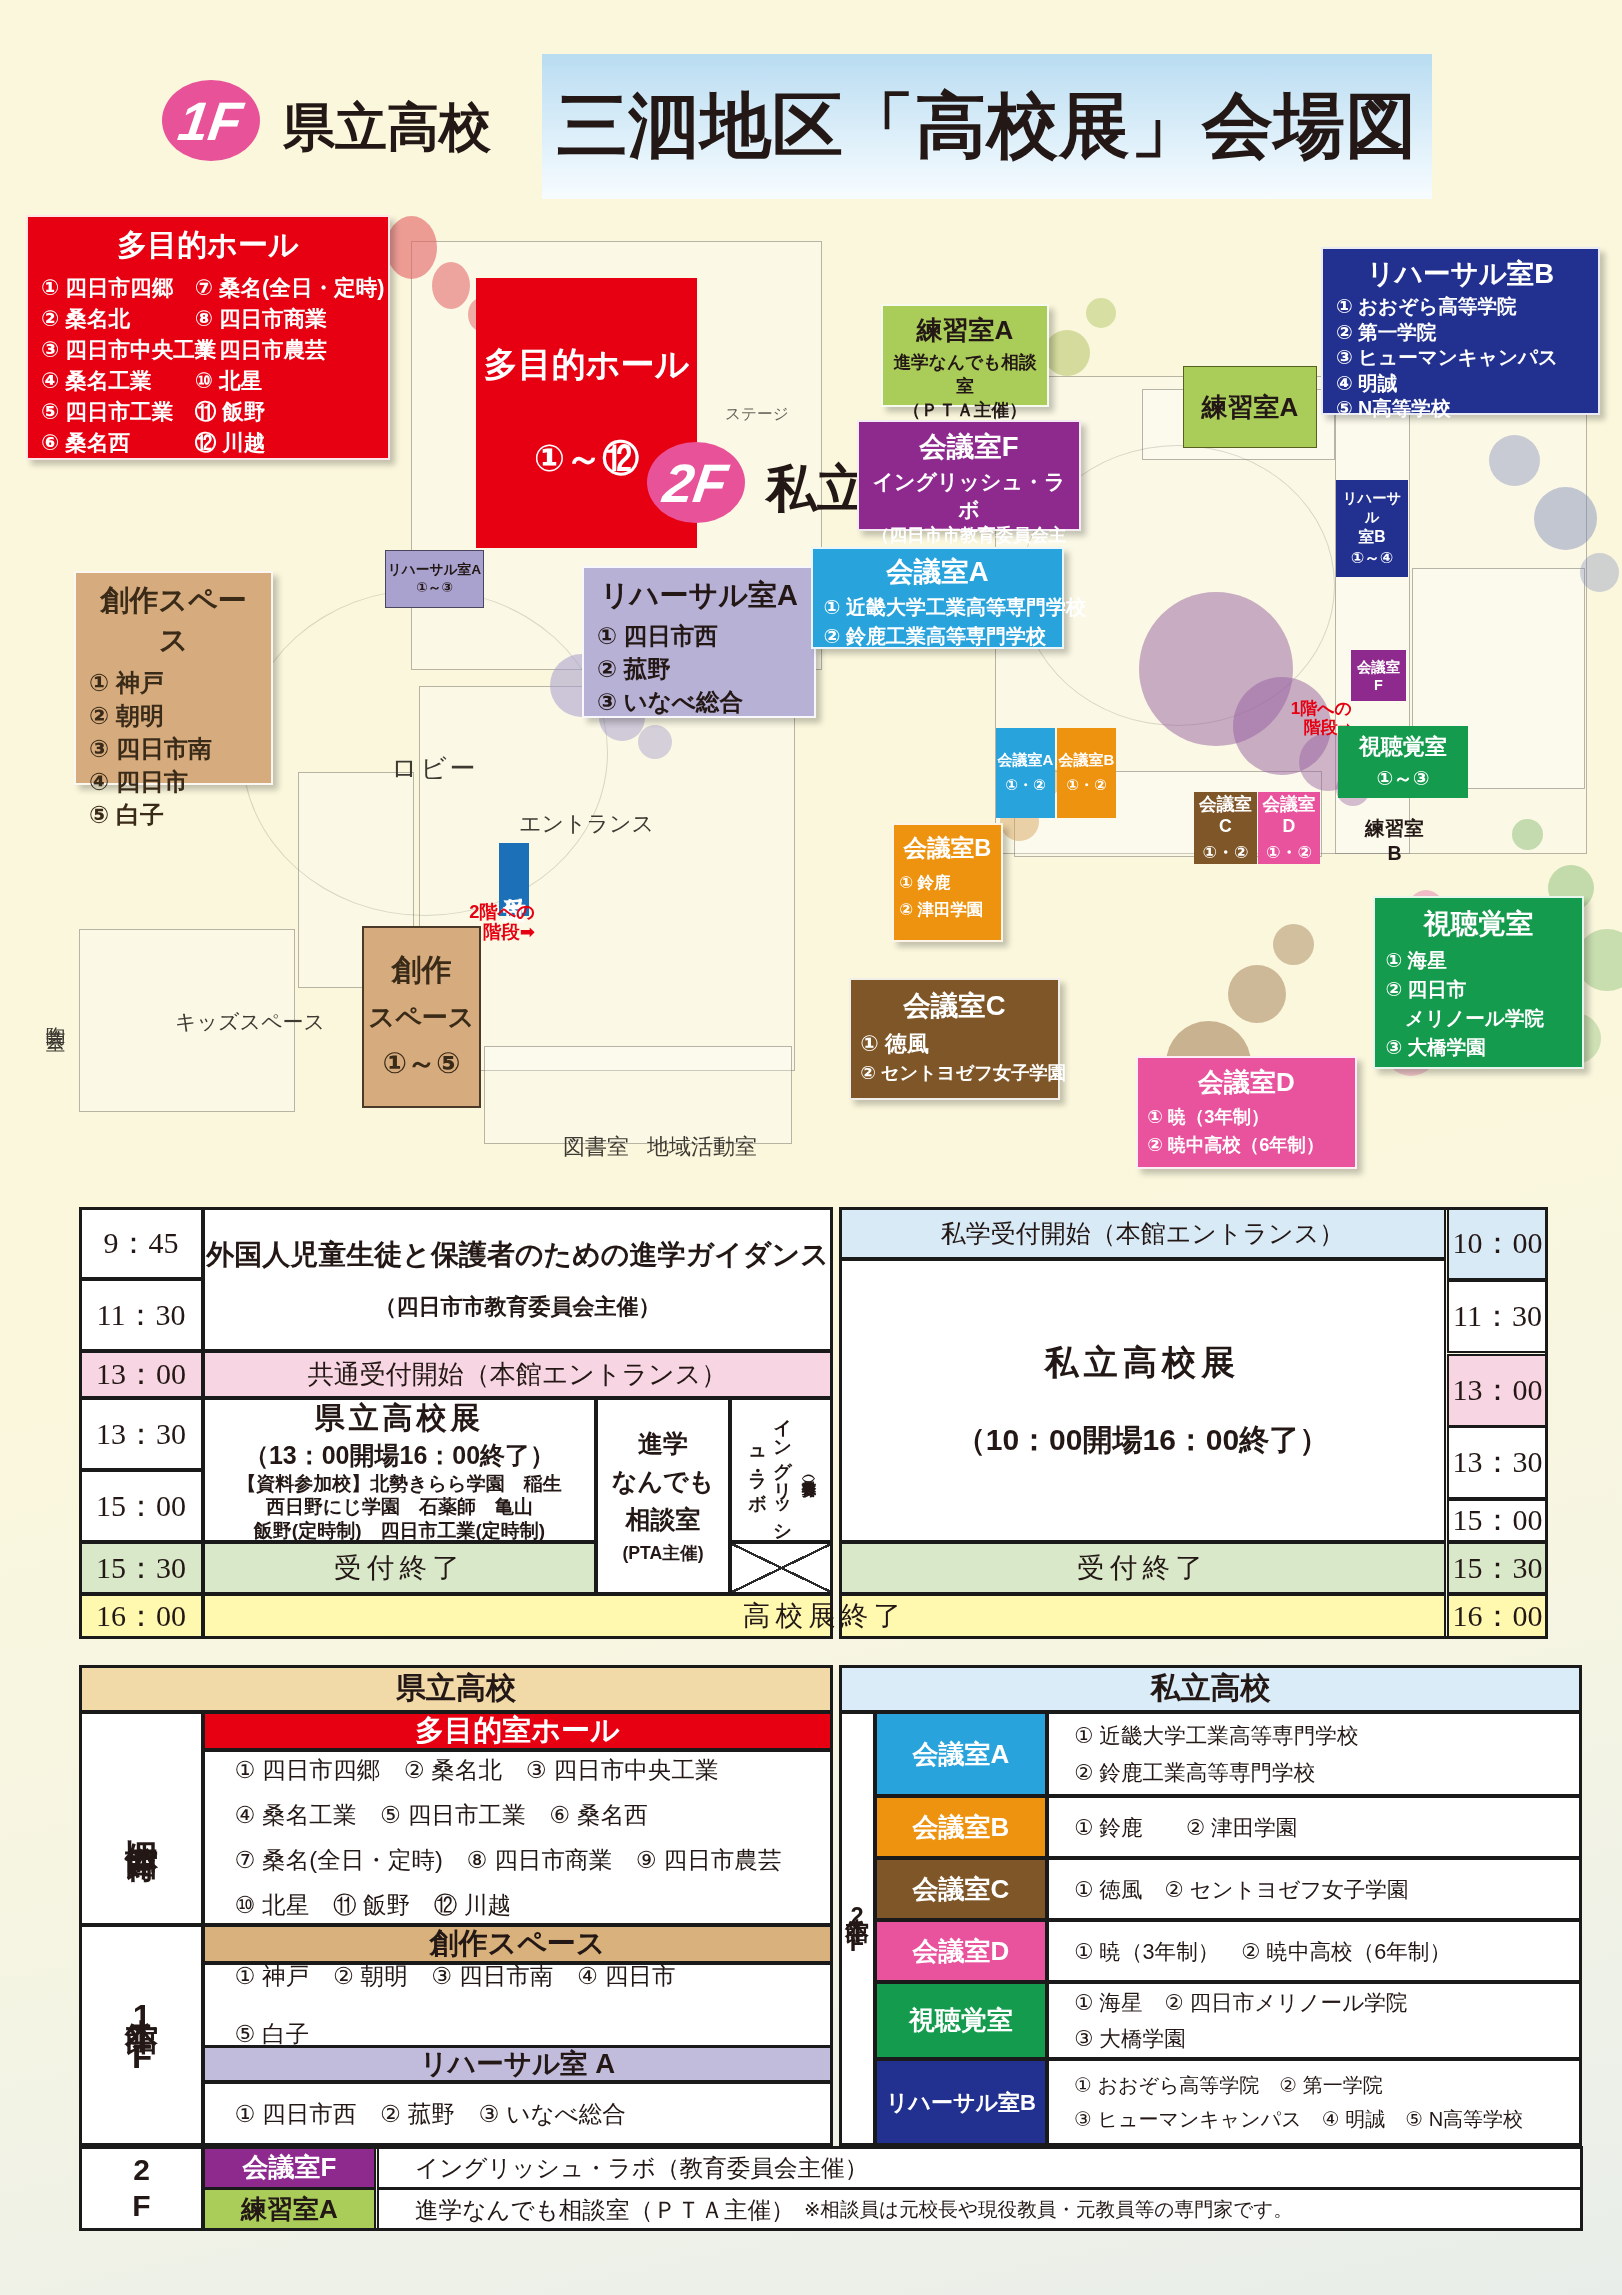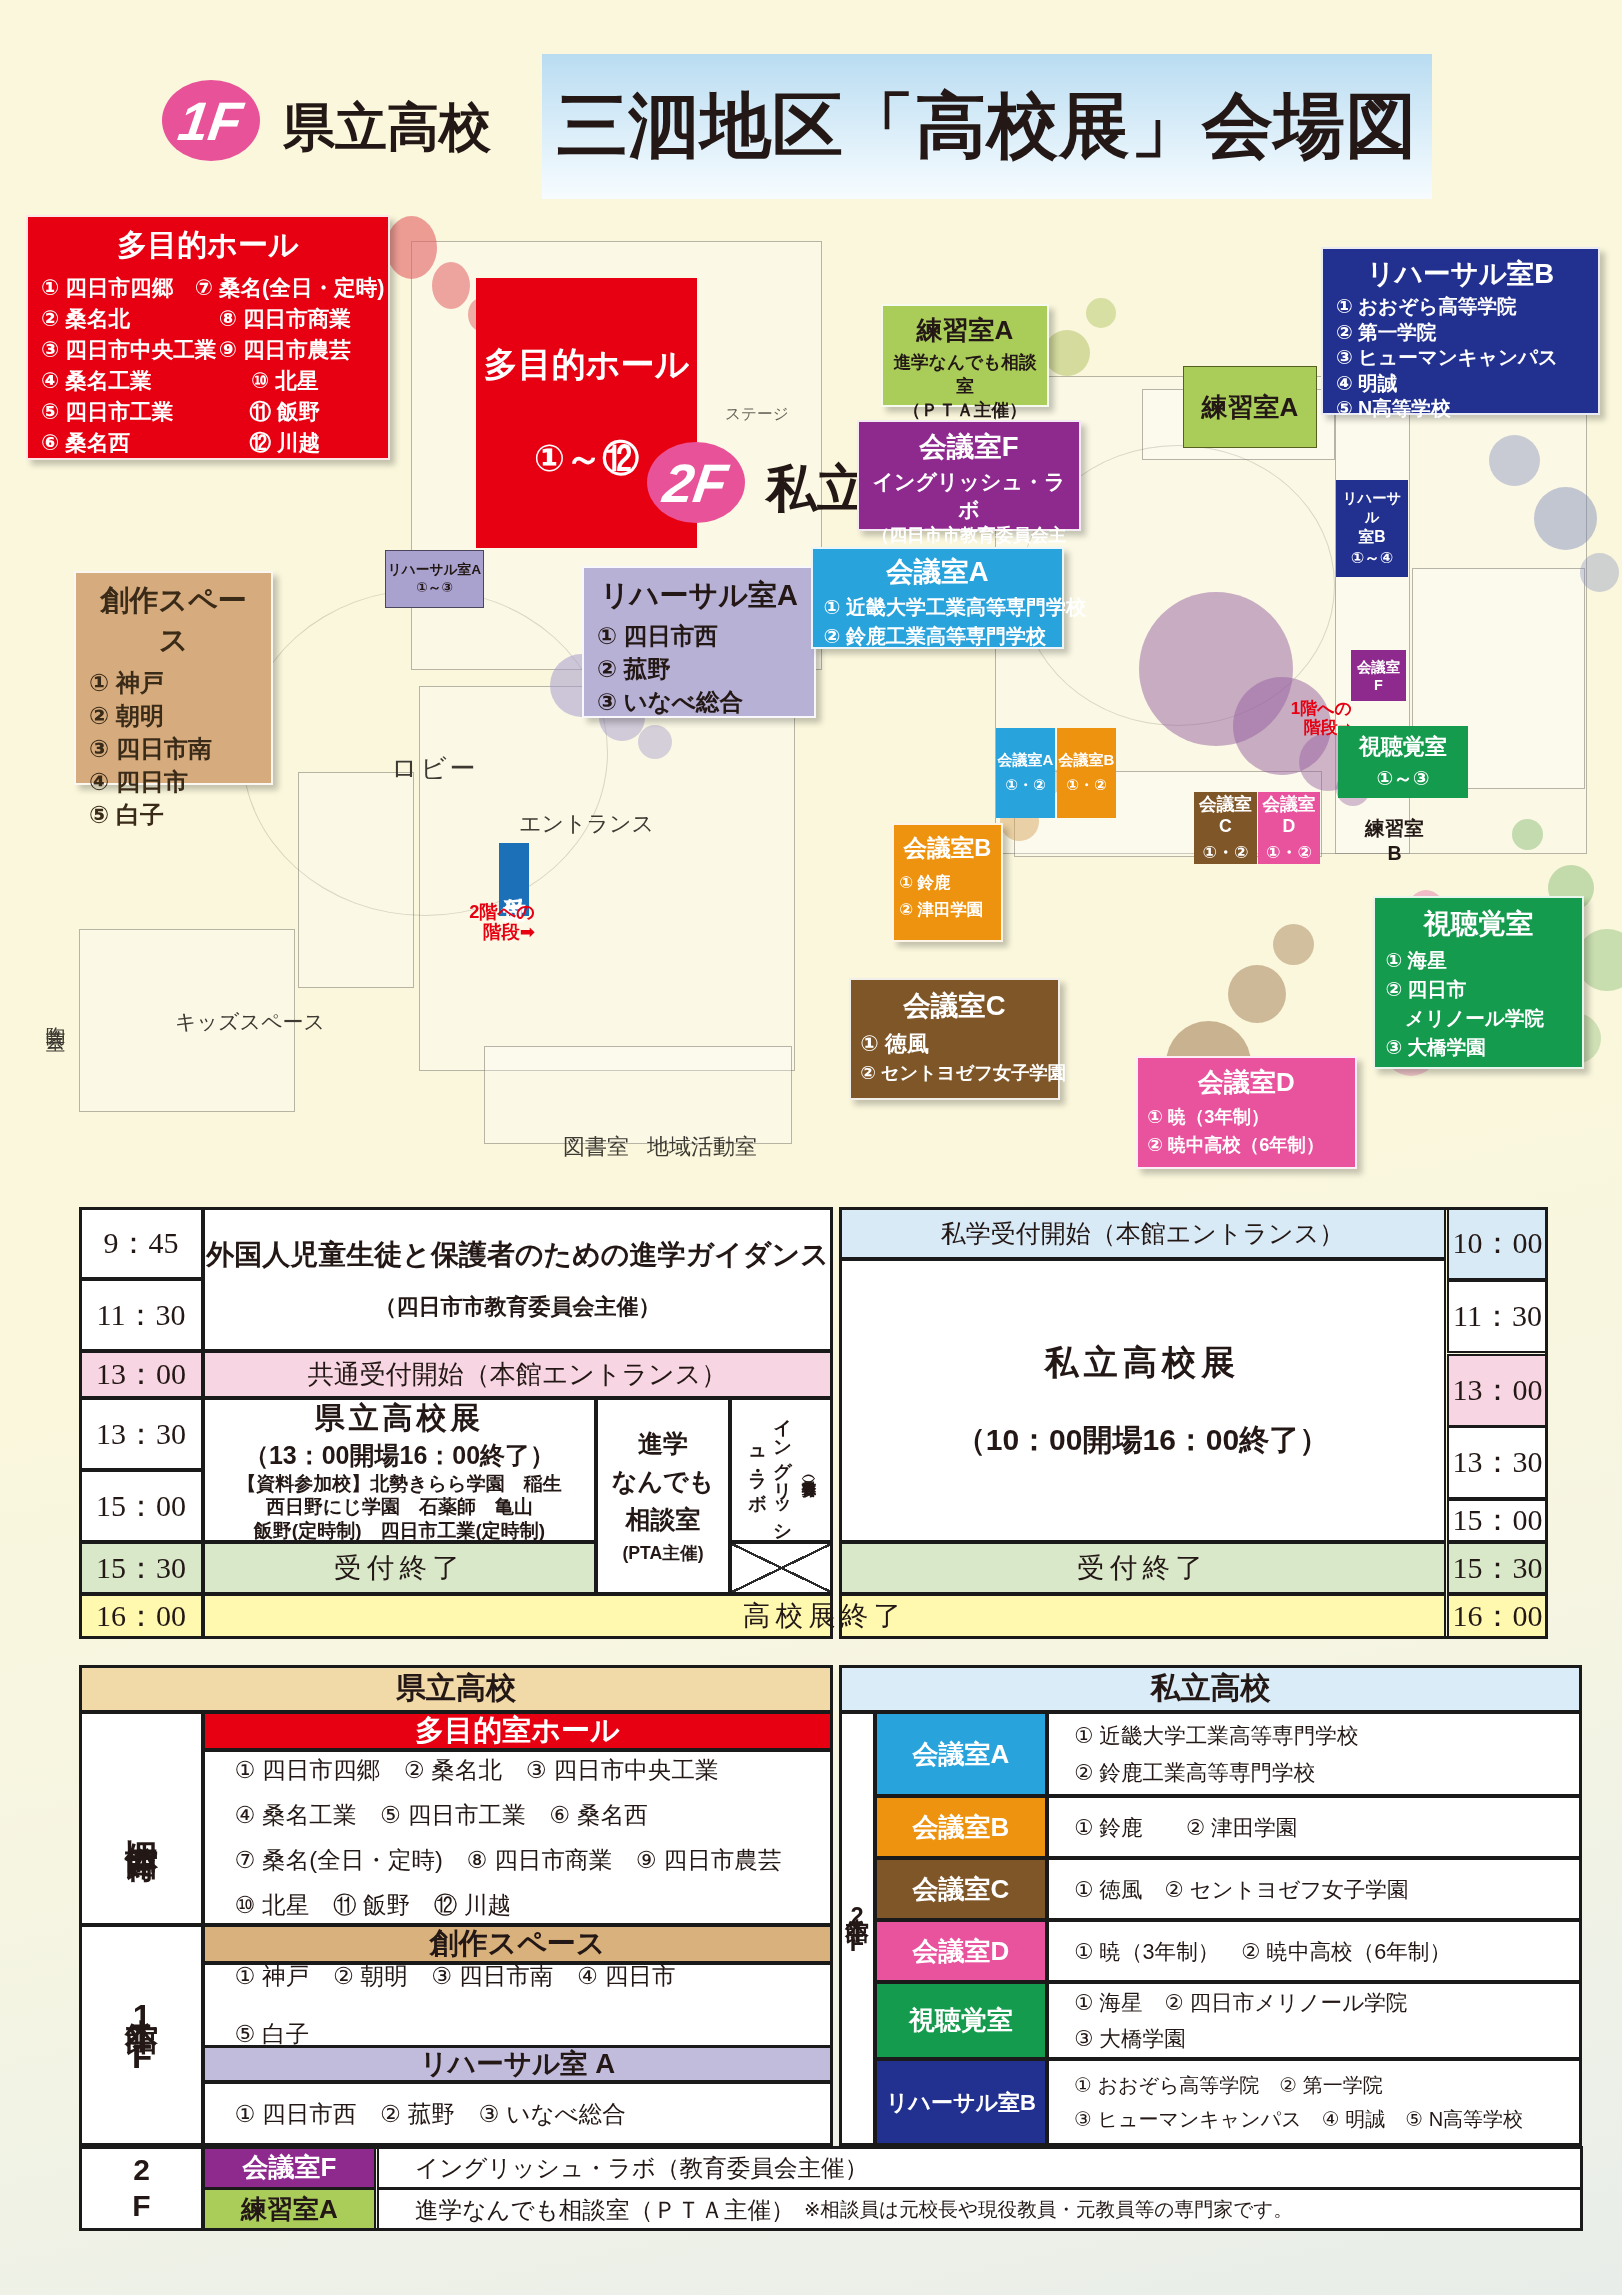--- a/index.html
+++ b/index.html
@@ -98,33 +98,38 @@
     <div style="font-size:13.7px;">リハーサル室A</div>
     <div style="font-size:13.7px;">①～③</div>
   </div>
   <div class="ovl" style="left:499px;top:843px;width:30px;height:73px;background:#1C70B8;color:#fff;">
     <div class="vtext" style="font-size:23.6px;letter-spacing:1.3px;">受付</div>
   </div>
   <div class="abs" style="left:440px;top:902px;width:95px;text-align:right;color:#E60012;font-weight:bold;font-size:18.3px;line-height:1.12;z-index:3;">
     <div>2階への</div>
     <div>階段➡</div>
   </div>
+  <div class="ovl" style="left:362px;top:926px;width:119px;height:182px;background:#D6AC7E;border:2px solid #4C3A28;color:#3A2A18;gap:9.2px;">
+    <div style="font-size:30px;">創作</div>
+    <div style="font-size:26px;">スペース</div>
+    <div style="font-size:29px;">①～⑤</div>
+  </div>
 
   <div class="lg" style="left:26px;top:215px;width:364px;height:245px;background:#E60012;color:#fff;">
     <div class="t" style="font-size:30px;margin-bottom:6.5px;">多目的ホール</div>
     <div style="display:flex;">
       <div style="width:46%;">
         <div class="it" style="font-size:21.6px;line-height:31px;">① 四日市四郷</div>
         <div class="it" style="font-size:21.6px;line-height:31px;">② 桑名北</div>
         <div class="it" style="font-size:21.6px;line-height:31px;">③ 四日市中央工業</div>
         <div class="it" style="font-size:21.6px;line-height:31px;">④ 桑名工業</div>
         <div class="it" style="font-size:21.6px;line-height:31px;">⑤ 四日市工業</div>
         <div class="it" style="font-size:21.6px;line-height:31px;">⑥ 桑名西</div>
       </div>
-      <div style="width:54%;text-align:center;">
+      <div style="width:54%;">
         <div class="it" style="font-size:21.6px;line-height:31px;">⑦ 桑名(全日・定時)</div>
         <div class="it" style="font-size:21.6px;line-height:31px;">⑧ 四日市商業</div>
         <div class="it" style="font-size:21.6px;line-height:31px;">⑨ 四日市農芸</div>
         <div class="it" style="font-size:21.6px;line-height:31px;">⑩ 北星</div>
         <div class="it" style="font-size:21.6px;line-height:31px;">⑪ 飯野</div>
         <div class="it" style="font-size:21.6px;line-height:31px;">⑫ 川越</div>
       </div>
     </div>
   </div>
 

